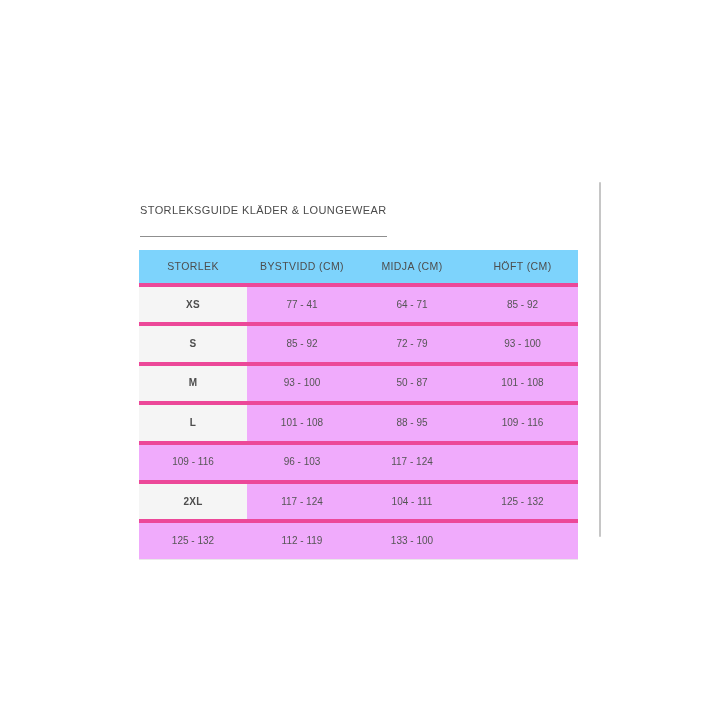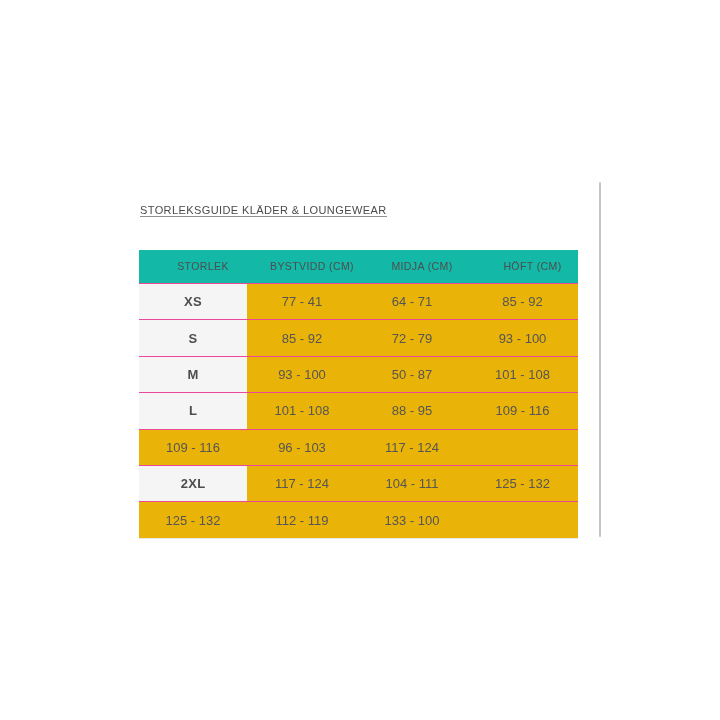--- a/index.html
+++ b/index.html
@@ -19,49 +19,48 @@
   .page-title {
     position: absolute;
     left: 140px;
     top: 204px;
     margin: 0;
     display: inline-block;
     font-size: 11px;
     font-weight: 400;
     letter-spacing: 0.4px;
     color: #4a4a4a;
-    padding-bottom: 0;
+    padding-bottom: 20px;
     border-bottom: 1px solid #8f8f8f;
     white-space: nowrap;
   }
   .size-table {
     position: absolute;
     left: 139px;
     top: 250px;
     width: 439px;
   }
   .t-row {
     display: grid;
     grid-template-columns: 108px 110px 110px 111px;
     align-items: center;
     text-align: center;
   }
   .t-row.header {
     height: 33px;
-    background: #14b8a6;
+    background: #7dd3fc;
     font-size: 10.5px;
     letter-spacing: 0.4px;
     color: #4d4d4d;
-    padding-left: 10px;
   }
   .t-row.data {
     height: 35.4px;
-    border-top: 1px solid #ec4899;
-    background: #eab308;
-    font-size: 13px;
+    border-top: 4px solid #ec4899;
+    background: #f0abfc;
+    font-size: 10px;
     color: #555555;
   }
   .t-row.data:last-child {
     border-bottom: 1px solid #e9e9e9;
   }
   .cell {
     line-height: 1;
     white-space: nowrap;
   }
   .cell.size {

